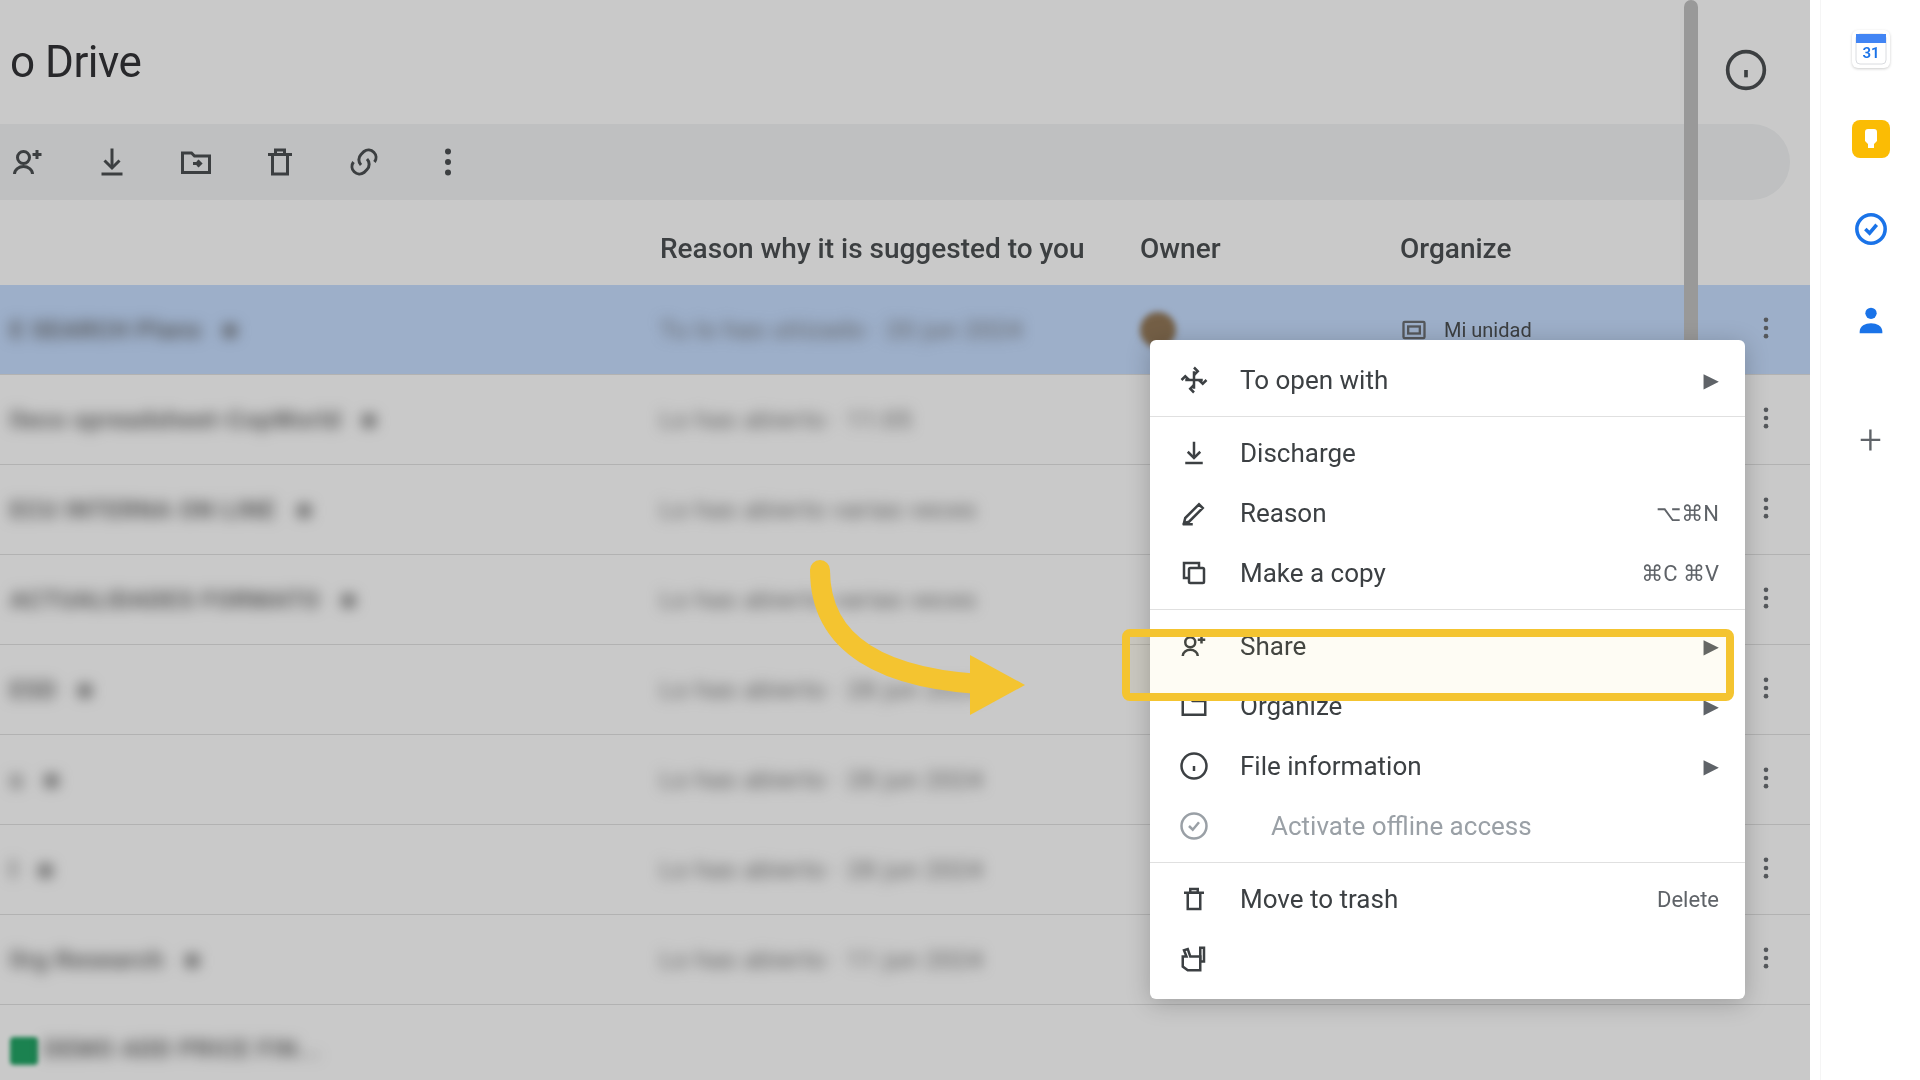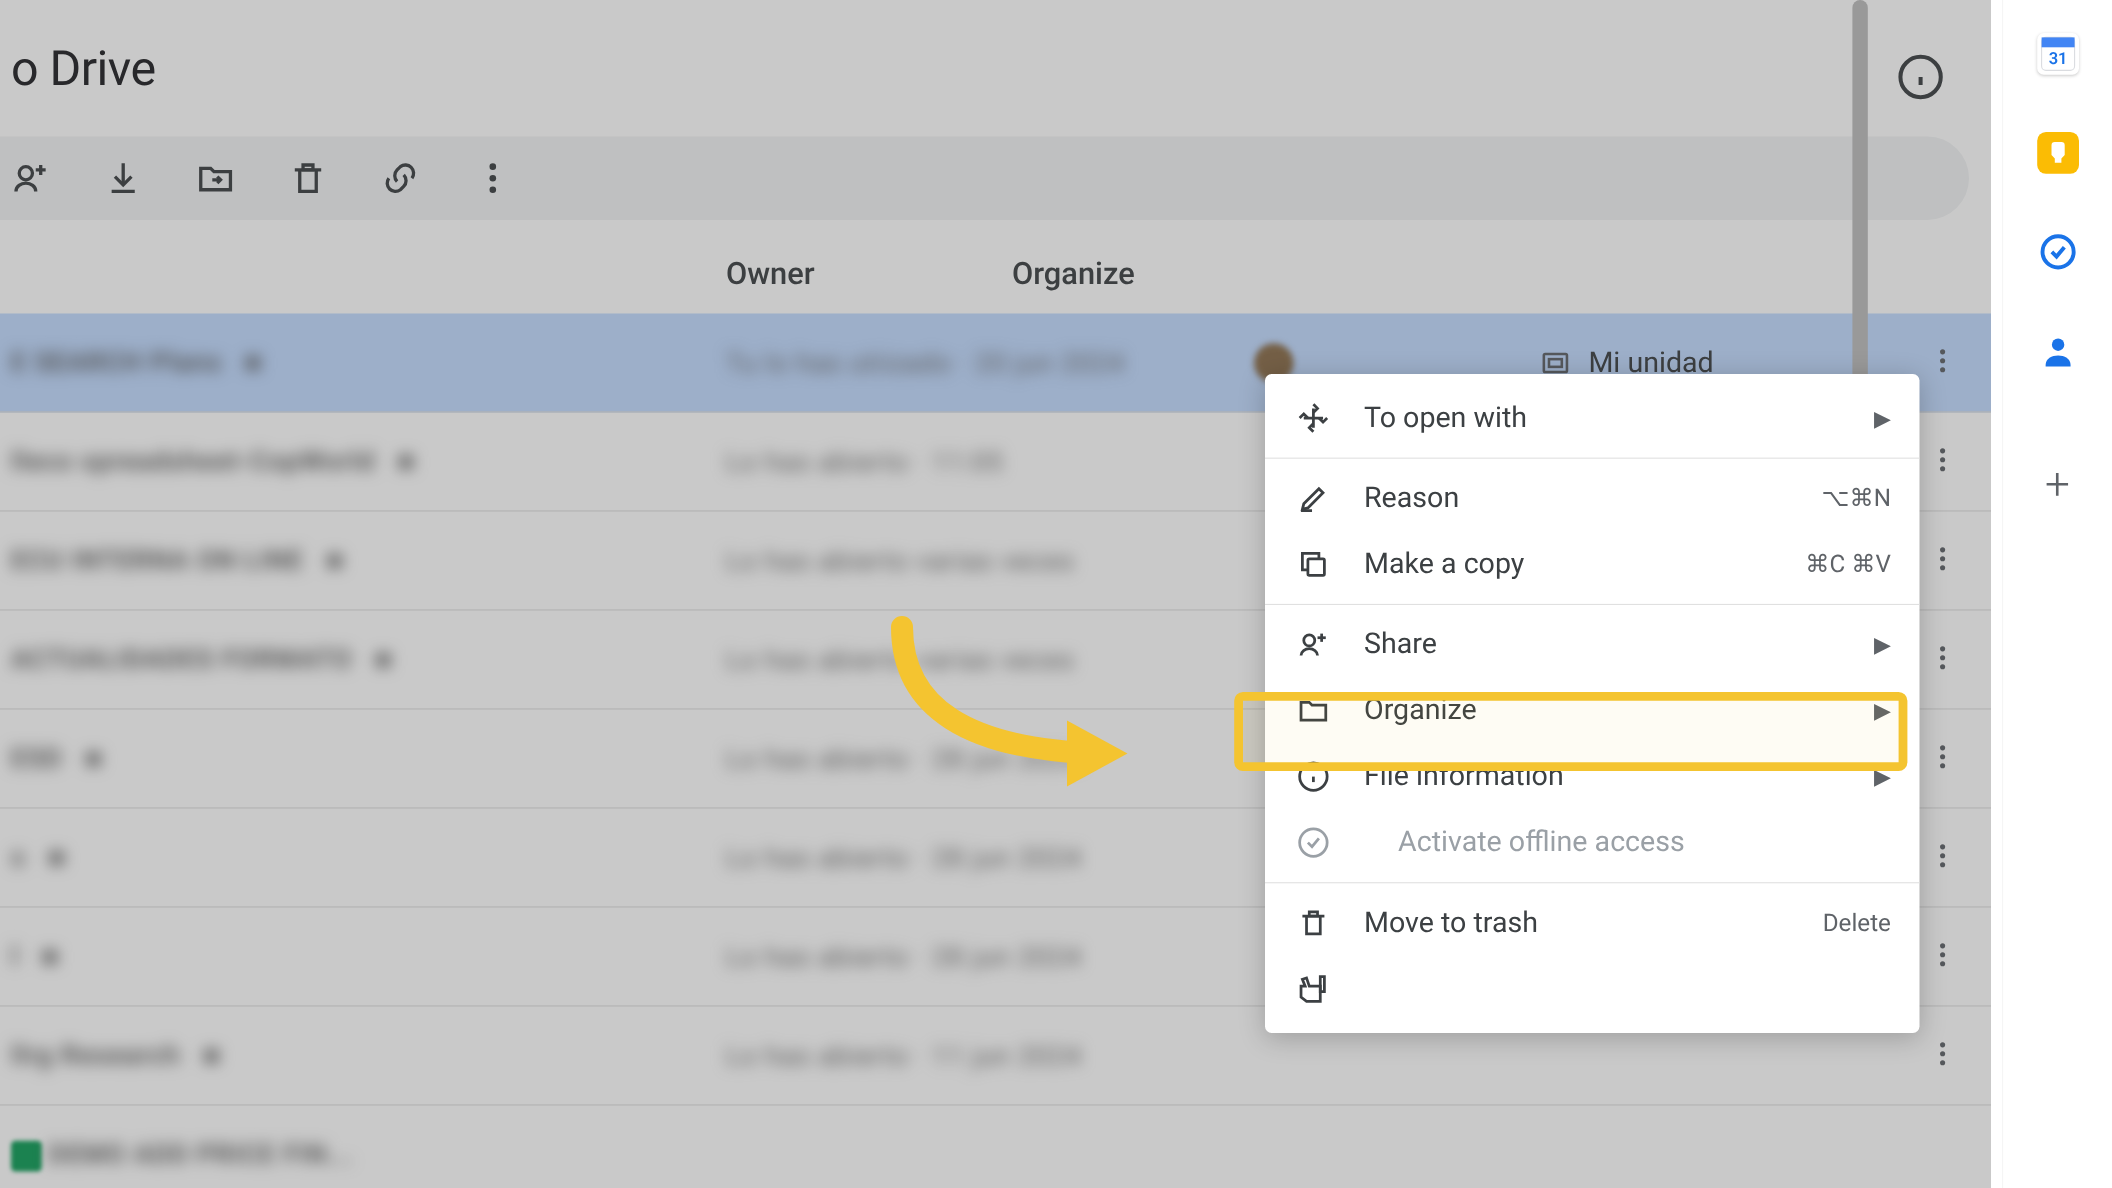--- a/index.html
+++ b/index.html
@@ -22,21 +22,21 @@
 .col-location { flex: 1; }
 
 .file-list { }
 .file-row { display: flex; align-items: center; height: 90px; border-bottom: 1px solid #e0e0e0; position: relative; }
 .file-row.selected { background: #c2dbff; }
 .file-row .cell { font-size: 24px; color: #3c4043; }
 .file-row .col-name { padding-left: 50px; }
 .blur-text { filter: blur(7px); color: #555; font-weight: 600; letter-spacing: 1px; }
 .blur-text.light { font-weight: 400; color: #666; }
 .blur-owner { width: 36px; height: 36px; border-radius: 50%; background: #8a6d4a; filter: blur(3px); display: inline-block; vertical-align: middle; }
-.row-location { display: flex; align-items: center; gap: 16px; font-size: 26px; color: #3c4043; }
+.row-location { display: flex; align-items: center; gap: 16px; font-size: 20px; color: #3c4043; }
 .row-more { position: absolute; right: 30px; top: 50%; transform: translateY(-50%); color: #5f6368; cursor: pointer; }
 
 .context-menu { position: absolute; left: 1130px; top: 340px; width: 595px; background: #fff; border-radius: 6px; box-shadow: 0 4px 24px rgba(0,0,0,0.22); z-index: 10; padding: 10px 0; margin-left: 20px; }
 .menu-item { display: flex; align-items: center; height: 60px; padding: 0 26px; font-size: 26px; color: #3c4043; cursor: pointer; position: relative; }
 .menu-item.disabled { color: #9aa0a6; cursor: default; gap: 31px; }
 .menu-icon { width: 36px; height: 36px; margin-right: 28px; display: flex; align-items: center; justify-content: center; }
 .menu-icon svg { width: 30px; height: 30px; }
 .menu-label { flex: 1; }
 .menu-shortcut { font-size: 22px; color: #5f6368; }
 .menu-chevron { font-size: 20px; color: #5f6368; margin-left: 10px; }
@@ -113,20 +113,21 @@
       <svg viewBox="0 0 24 24" fill="currentColor">
           <circle cx="12" cy="5" r="2"></circle>
           <circle cx="12" cy="12" r="2"></circle>
           <circle cx="12" cy="19" r="2"></circle>
         </svg>
     </div>
   </div>
 
   <div class="columns-header">
     <div class="col-name"></div>
+    <div class="col-reason">Reason why it is suggested to you</div>
     <div class="col-owner">Owner</div>
     <div class="col-location">Organize</div>
   </div>
 
   <div class="file-list">
     <div class="file-row selected">
       <div class="cell col-name"><span class="blur-text">E SEARCH Plans &nbsp; ■</span></div>
       <div class="cell col-reason"><span class="blur-text light">Tu lo has utiizado · 20 jun 2024</span></div>
       <div class="cell col-owner"><span class="blur-owner"></span></div>
       <div class="cell col-location">
@@ -255,20 +256,30 @@
           <line x1="5" y1="12" x2="19" y2="12"></line>
         </svg>
     </span>
     <span class="menu-label">To open with</span>
     <span class="menu-chevron">▶</span>
   </div>
   <div class="menu-divider"></div>
   <div class="menu-item">
     <span class="menu-icon">
       <svg viewBox="0 0 24 24" fill="none" stroke="currentColor" stroke-width="2">
+          <path d="M12 3v12"></path>
+          <path d="M7 11l5 5 5-5"></path>
+          <path d="M5 20h14"></path>
+        </svg>
+    </span>
+    <span class="menu-label">Discharge</span>
+  </div>
+  <div class="menu-item">
+    <span class="menu-icon">
+      <svg viewBox="0 0 24 24" fill="none" stroke="currentColor" stroke-width="2">
           <path d="M4 20l4-1 11-11-3-3L5 16z"></path>
           <path d="M3 21h8"></path>
         </svg>
     </span>
     <span class="menu-label">Reason</span>
     <span class="menu-shortcut">⌥⌘N</span>
   </div>
   <div class="menu-item">
     <span class="menu-icon">
       <svg viewBox="0 0 24 24" fill="none" stroke="currentColor" stroke-width="2">

